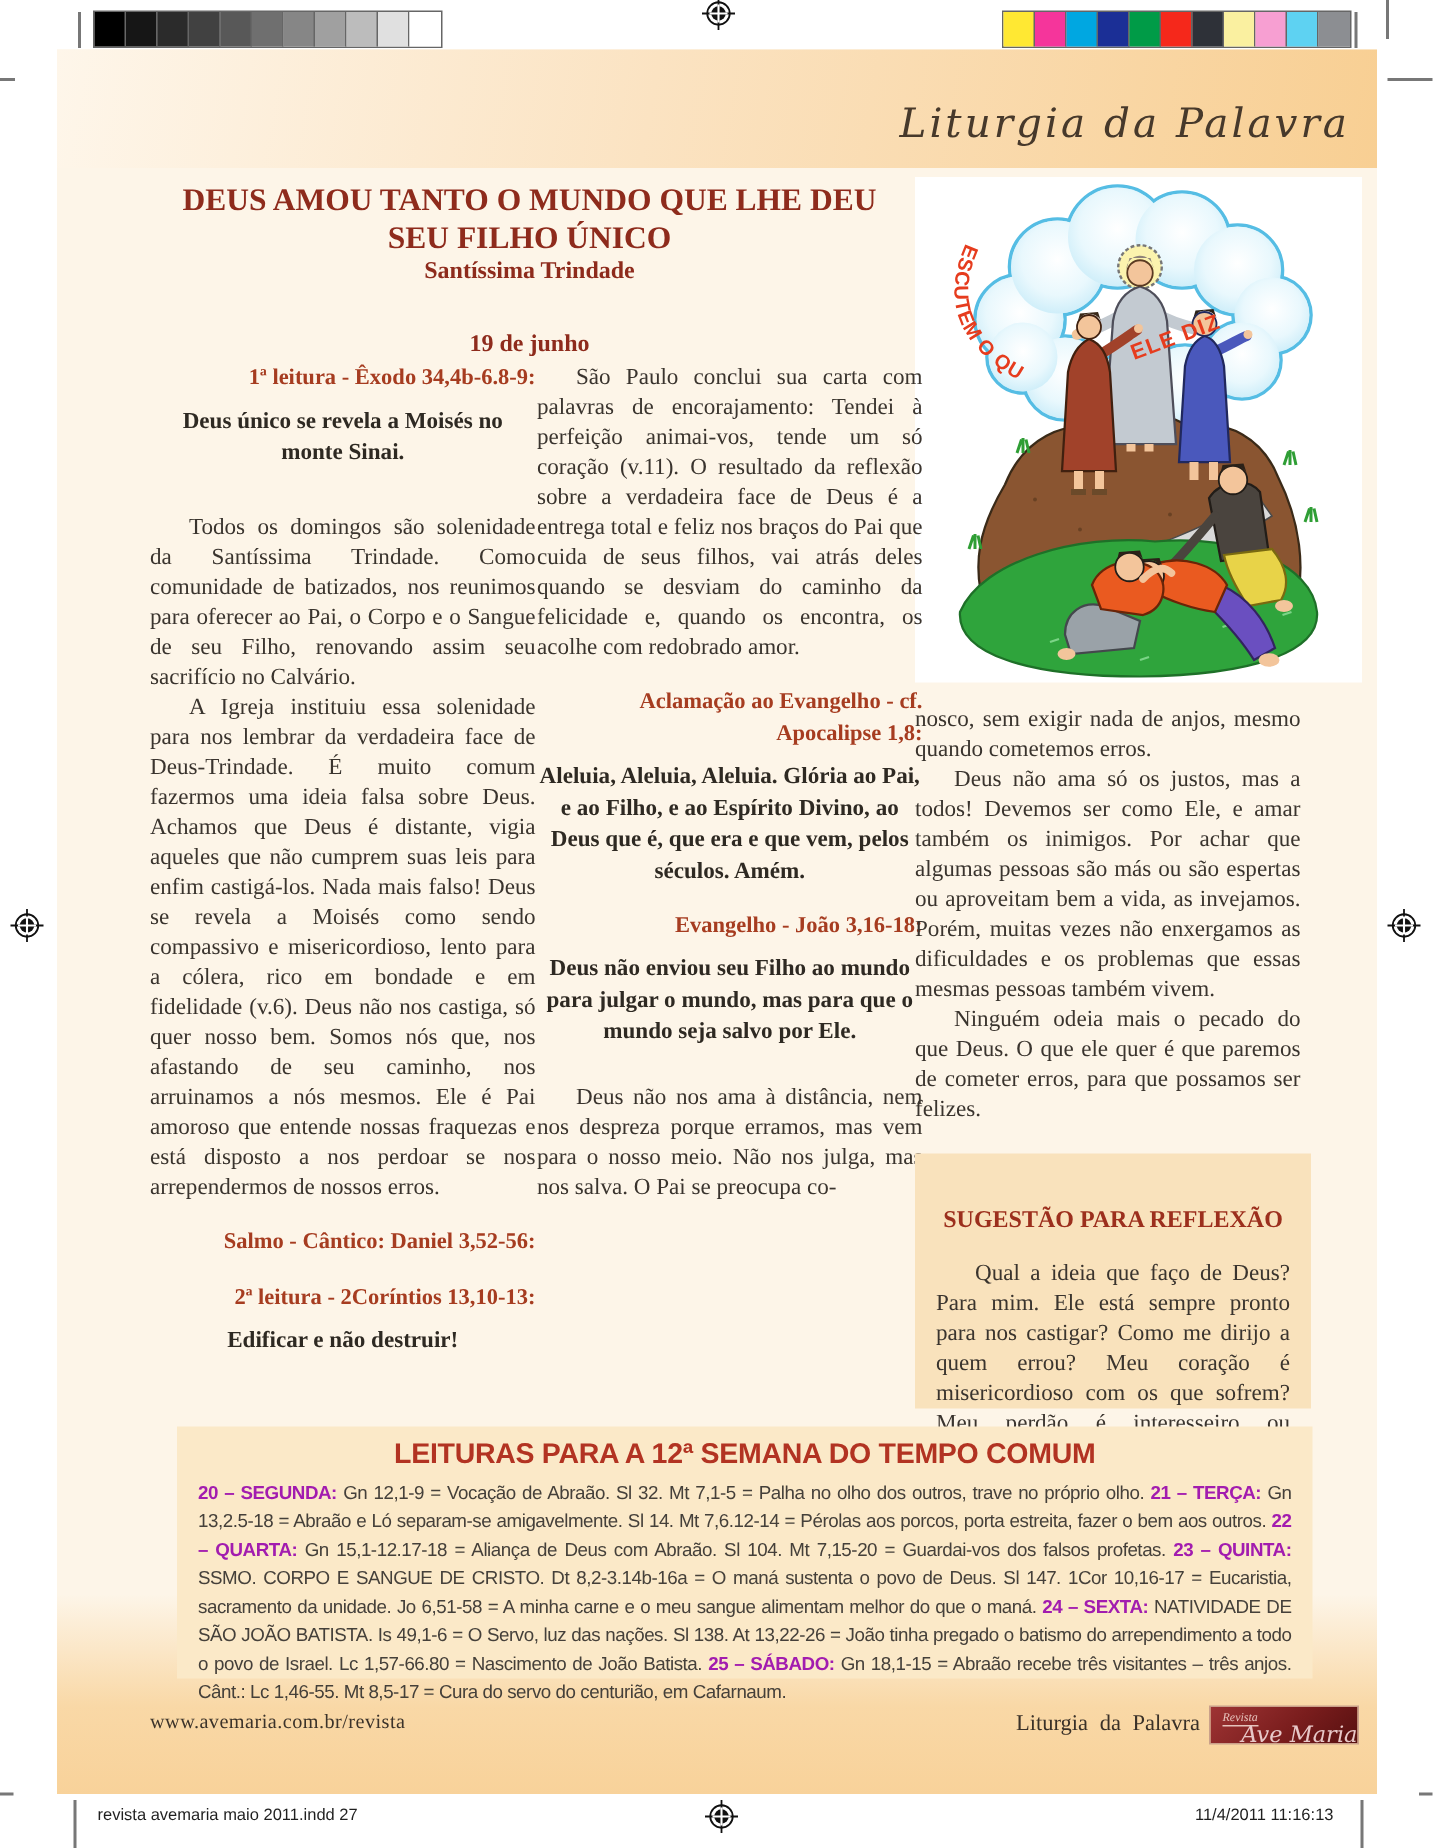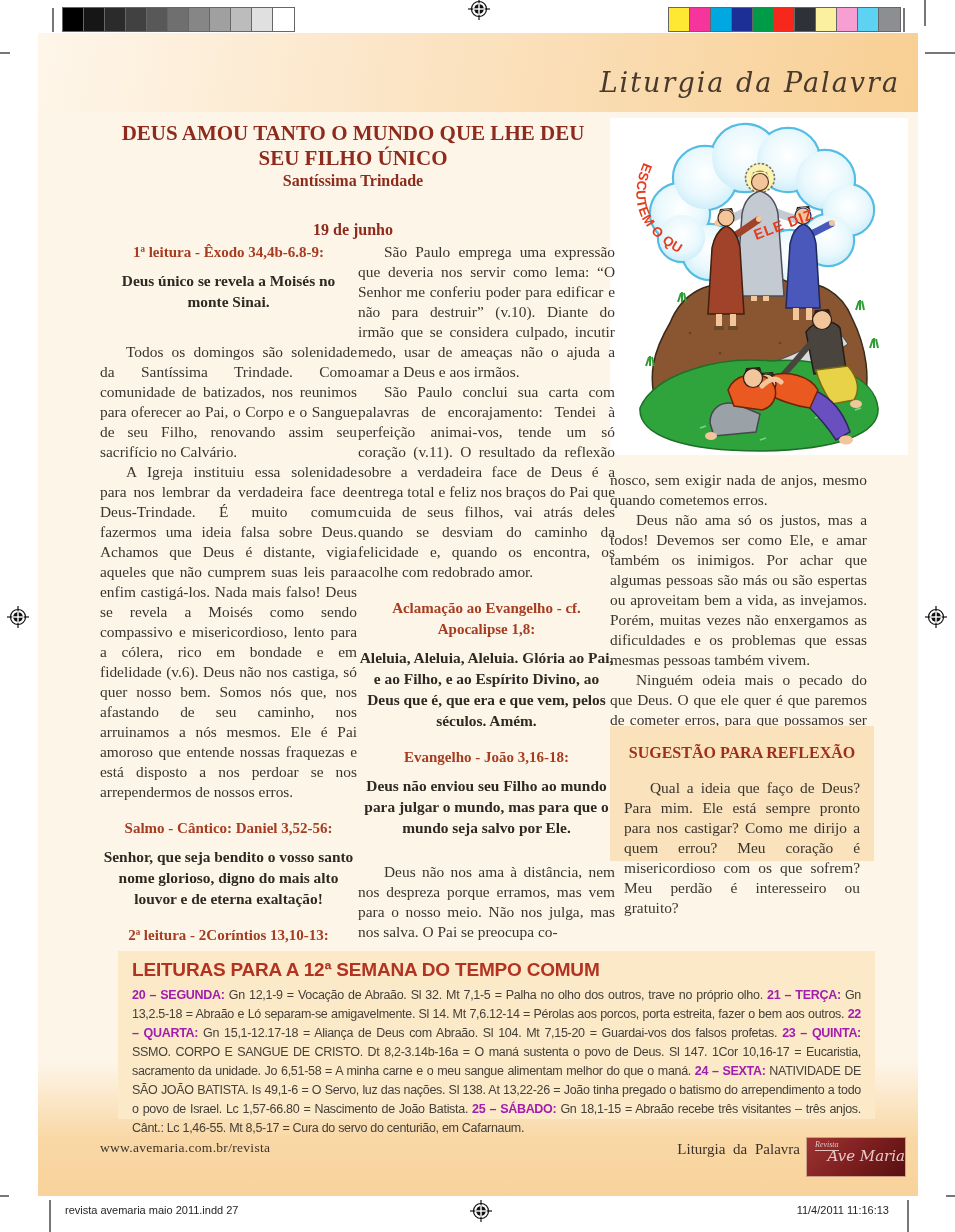--- a/index.html
+++ b/index.html
@@ -25,46 +25,46 @@
 
   .main-title { position:absolute; left:55px; top:88px; width:520px; text-align:center;
                 font-weight:bold; font-size:21px; line-height:25px; color:#8e2b1c; }
   .subtitle   { position:absolute; left:55px; width:520px; text-align:center;
                 font-weight:bold; font-size:16px; color:#8e2b1c; }
 
   
   .col { position:absolute; width:257px; font-size:15.4px; line-height:20px;
          color:#3a342e; text-align:justify; }
   .col p.indent { text-indent:26px; }
-  .col-heading { font-weight:bold; color:#a63c20; text-align:center; text-indent:0;
+  .col-heading { font-weight:bold; color:#a63c20; text-align:right; text-indent:0;
                  font-size:15px; line-height:21px; margin:16px 0 7px; }
   .col-lead { font-weight:bold; color:#2e2922; text-align:center; text-indent:0;
               font-size:15.4px; line-height:21px; margin-bottom:16px; }
   .gap-top { margin-top:24px; }
 
   
   #illo { position:absolute; left:572px; top:85px; width:298px; height:337px; background:#ffffff; }
 
   
-  #reflex-box { position:absolute; left:572px; top:693px; width:264px; height:135px;
-                background:#f9e2bc; padding:18px 14px 10px; }
+  #reflex-box { position:absolute; left:572px; top:736px; width:264px; height:170px;
+                background:#f9e2bc; padding:36px 14px 10px; }
   #reflex-box h3 { text-align:center; font-size:16px; color:#9c2f1d; margin-bottom:16px; }
   #reflex-box p  { font-size:15.4px; line-height:20px; color:#3a342e; text-align:justify; text-indent:26px; }
 
   #leituras { position:absolute; left:80px; top:918px; width:757px; height:168px;
               background:#fbe9c8; padding:8px 14px 6px; font-family:"Liberation Sans", sans-serif; }
-  #leituras h2 { text-align:left; font-size:19px; letter-spacing:-0.2px; color:#b23322; margin-bottom:5px; }
+  #leituras h2 { text-align:center; font-size:19px; letter-spacing:-0.2px; color:#b23322; margin-bottom:5px; }
   #leituras .readings { font-size:12.5px; line-height:19px; letter-spacing:-0.3px;
                         color:#45403a; text-align:justify; }
   #leituras .seg-label { font-weight:bold; color:#a21caf; }
 
   
   #footer-url { position:absolute; left:62px; top:1107px; font-size:13.5px; color:#3c332a; letter-spacing:0.3px; }
   #footer-section { position:absolute; right:118px; top:1108px; font-size:15px; color:#3a3128; word-spacing:4px; }
-  #logo { position:absolute; right:12px; top:1104px; width:100px; height:40px;
+  #logo { position:absolute; right:12px; top:1104px; width:100px; height:26px;
           background:linear-gradient(135deg,#9e3434 0%,#7a1d1d 55%,#571010 100%);
           border:1px solid #caa08a; }
   #logo .rev { position:absolute; left:8px; top:2px; font-size:8px; font-style:italic;
                color:#e6c3bc; border-bottom:1px solid #e6c3bc; padding-bottom:1px; }
   #logo .ave { position:absolute; left:0; right:0; top:9px; text-align:right;
                font-family:"DejaVu Serif", serif; font-style:italic; font-size:15px; color:#e8c8c8; }
 </style>
 </head>
 <body>
 
@@ -290,27 +290,25 @@
       </text>
     </svg>
   </div>
 
   <div class="col" style="left:62px;top:209px;">
     <p class="col-heading" style="margin-top:0;">1ª leitura - Êxodo 34,4b-6.8-9:</p>
     <p class="col-lead" style="margin-bottom:30px;">Deus único se revela a Moisés no monte Sinai.</p>
     <p class="indent">Todos os domingos são solenidade da Santíssima Trindade. Como comunidade de batizados, nos reunimos para oferecer ao Pai, o Corpo e o Sangue de seu Filho, renovando assim seu sacrifício no Calvário.</p>
     <p class="indent">A Igreja instituiu essa solenidade para nos lembrar da verdadeira face de Deus-Trindade. É muito comum fazermos uma ideia falsa sobre Deus. Achamos que Deus é distante, vigia aqueles que não cumprem suas leis para enfim castigá-los. Nada mais falso! Deus se revela a Moisés como sendo compassivo e misericordioso, lento para a cólera, rico em bondade e em fidelidade (v.6). Deus não nos castiga, só quer nosso bem. Somos nós que, nos afastando de seu caminho, nos arruinamos a nós mesmos. Ele é Pai amoroso que entende nossas fraquezas e está disposto a nos perdoar se nos arrependermos de nossos erros.</p>
     <p class="col-heading">Salmo - Cântico: Daniel 3,52-56:</p>
-    <p class="col-lead">Senhor, que seja bendito o vosso santo nome glorioso, digno do mais alto louvor e de eterna exaltação!</p>
     <p class="col-heading">2ª leitura - 2Coríntios 13,10-13:</p>
     <p class="col-lead">Edificar e não destruir!</p>
   </div>
 
   <div class="col" style="left:320px;top:209px;">
-    <p class="indent">São Paulo emprega uma expressão que deveria nos servir como lema: “O Senhor me conferiu poder para edificar e não para destruir” (v.10). Diante do irmão que se considera culpado, incutir medo, usar de ameaças não o ajuda a amar a Deus e aos irmãos.</p>
     <p class="indent">São Paulo conclui sua carta com palavras de encorajamento: Tendei à perfeição animai-vos, tende um só coração (v.11). O resultado da reflexão sobre a verdadeira face de Deus é a entrega total e feliz nos braços do Pai que cuida de seus filhos, vai atrás deles quando se desviam do caminho da felicidade e, quando os encontra, os acolhe com redobrado amor.</p>
     <p class="col-heading">Aclamação ao Evangelho - cf. Apocalipse 1,8:</p>
     <p class="col-lead">Aleluia, Aleluia, Aleluia. Glória ao Pai, e ao Filho, e ao Espírito Divino, ao Deus que é, que era e que vem, pelos séculos. Amém.</p>
     <p class="col-heading">Evangelho - João 3,16-18:</p>
     <p class="col-lead">Deus não enviou seu Filho ao mundo para julgar o mundo, mas para que o mundo seja salvo por Ele.</p>
     <p class="indent gap-top">Deus não nos ama à distância, nem nos despreza porque erramos, mas vem para o nosso meio. Não nos julga, mas nos salva. O Pai se preocupa co-</p>
   </div>
 
   <div class="col" style="left:572px;top:437px;">
     <p>nosco, sem exigir nada de anjos, mesmo quando cometemos erros.</p>

